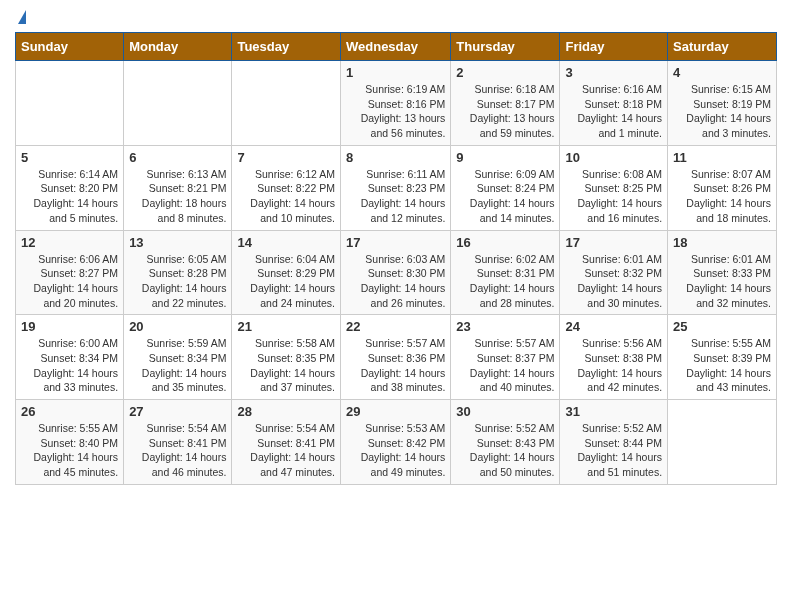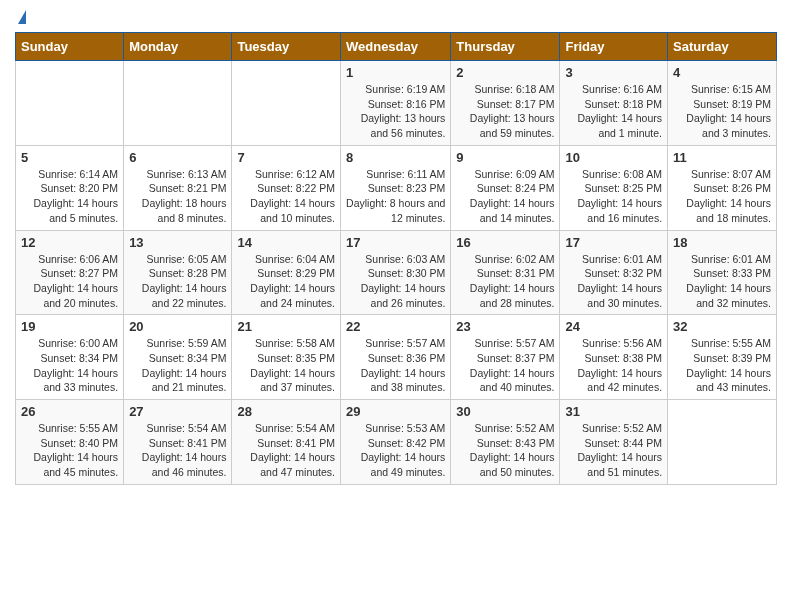--- a/index.html
+++ b/index.html
@@ -155,21 +155,21 @@
         <td>
           <span class="day-number">6</span>
           <div class="day-info"><span>Sunrise: 6:13 AM</span><br><span>Sunset: 8:21 PM</span><br><span>Daylight: 18 hours and 8 minutes.</span></div>
         </td>
         <td>
           <span class="day-number">7</span>
           <div class="day-info"><span>Sunrise: 6:12 AM</span><br><span>Sunset: 8:22 PM</span><br><span>Daylight: 14 hours and 10 minutes.</span></div>
         </td>
         <td>
           <span class="day-number">8</span>
-          <div class="day-info"><span>Sunrise: 6:11 AM</span><br><span>Sunset: 8:23 PM</span><br><span>Daylight: 8 hours and 12 minutes.</span></div>
+          <div class="day-info"><span>Sunrise: 6:11 AM</span><br><span>Sunset: 8:23 PM</span><br><span>Daylight: 14 hours and 12 minutes.</span></div>
         </td>
         <td>
           <span class="day-number">9</span>
           <div class="day-info"><span>Sunrise: 6:09 AM</span><br><span>Sunset: 8:24 PM</span><br><span>Daylight: 14 hours and 14 minutes.</span></div>
         </td>
         <td>
           <span class="day-number">10</span>
           <div class="day-info"><span>Sunrise: 6:08 AM</span><br><span>Sunset: 8:25 PM</span><br><span>Daylight: 14 hours and 16 minutes.</span></div>
         </td>
         <td>
@@ -207,40 +207,40 @@
           <div class="day-info"><span>Sunrise: 6:01 AM</span><br><span>Sunset: 8:33 PM</span><br><span>Daylight: 14 hours and 32 minutes.</span></div>
         </td>
       </tr>
       <tr>
         <td>
           <span class="day-number">19</span>
           <div class="day-info"><span>Sunrise: 6:00 AM</span><br><span>Sunset: 8:34 PM</span><br><span>Daylight: 14 hours and 33 minutes.</span></div>
         </td>
         <td>
           <span class="day-number">20</span>
-          <div class="day-info"><span>Sunrise: 5:59 AM</span><br><span>Sunset: 8:34 PM</span><br><span>Daylight: 14 hours and 21 minutes.</span></div>
+          <div class="day-info"><span>Sunrise: 5:59 AM</span><br><span>Sunset: 8:34 PM</span><br><span>Daylight: 14 hours and 35 minutes.</span></div>
         </td>
         <td>
           <span class="day-number">21</span>
           <div class="day-info"><span>Sunrise: 5:58 AM</span><br><span>Sunset: 8:35 PM</span><br><span>Daylight: 14 hours and 37 minutes.</span></div>
         </td>
         <td>
           <span class="day-number">22</span>
           <div class="day-info"><span>Sunrise: 5:57 AM</span><br><span>Sunset: 8:36 PM</span><br><span>Daylight: 14 hours and 38 minutes.</span></div>
         </td>
         <td>
           <span class="day-number">23</span>
           <div class="day-info"><span>Sunrise: 5:57 AM</span><br><span>Sunset: 8:37 PM</span><br><span>Daylight: 14 hours and 40 minutes.</span></div>
         </td>
         <td>
           <span class="day-number">24</span>
           <div class="day-info"><span>Sunrise: 5:56 AM</span><br><span>Sunset: 8:38 PM</span><br><span>Daylight: 14 hours and 42 minutes.</span></div>
         </td>
         <td>
-          <span class="day-number">32</span>
+          <span class="day-number">25</span>
           <div class="day-info"><span>Sunrise: 5:55 AM</span><br><span>Sunset: 8:39 PM</span><br><span>Daylight: 14 hours and 43 minutes.</span></div>
         </td>
       </tr>
       <tr>
         <td>
           <span class="day-number">26</span>
           <div class="day-info"><span>Sunrise: 5:55 AM</span><br><span>Sunset: 8:40 PM</span><br><span>Daylight: 14 hours and 45 minutes.</span></div>
         </td>
         <td>
           <span class="day-number">27</span>

